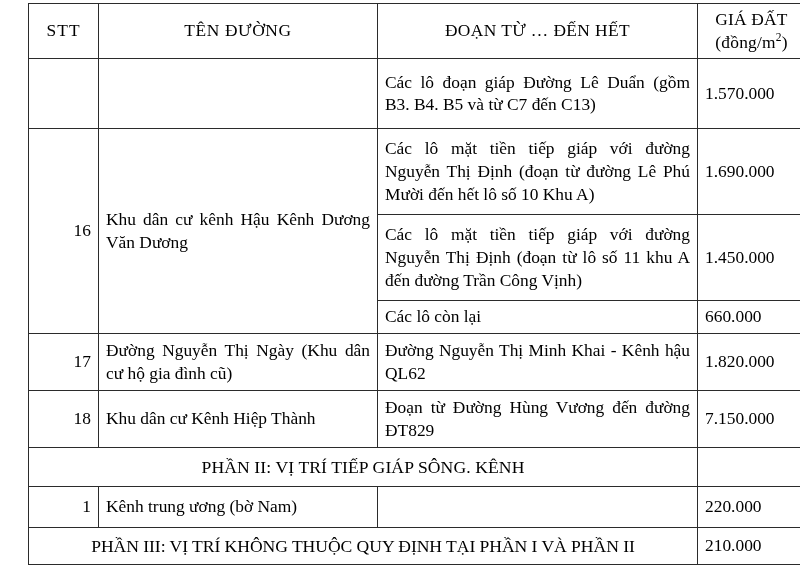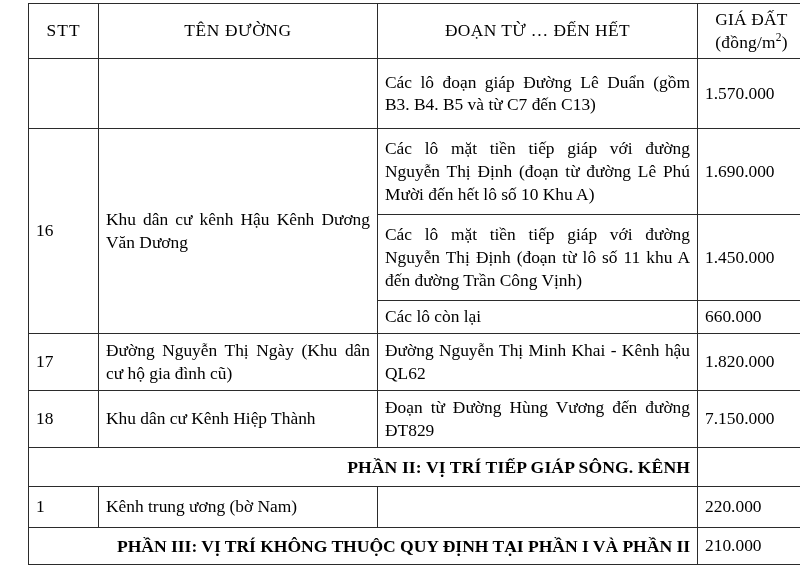--- a/index.html
+++ b/index.html
@@ -57,37 +57,37 @@
   th.h-name { letter-spacing: 0.6px; }
   th.h-seg { letter-spacing: 0.4px; }
   .sup {
     font-size: 11.5px;
     vertical-align: super;
     line-height: 0;
   }
 
   
   td.stt {
-    text-align: left;
+    text-align: right;
     font-size: 17px;
   }
   td.name, td.seg {
     text-align: justify;
     text-align-last: left;
     hyphens: none;
   }
   td.price {
     white-space: nowrap;
     font-size: 17px;
   }
   td.name-mid, td.seg-mid { vertical-align: middle; }
 
   tr.section td.section-title {
-    font-weight: bold;
-    text-align: right;
+    font-weight: normal;
+    text-align: center;
     letter-spacing: 0.1px;
     padding-top: 6px;
     padding-bottom: 6px;
     font-size: 17.6px;
   }
   tr.section td.section-title.tight {
     letter-spacing: -0.05px;
   }
   td.empty { }
 </style>

